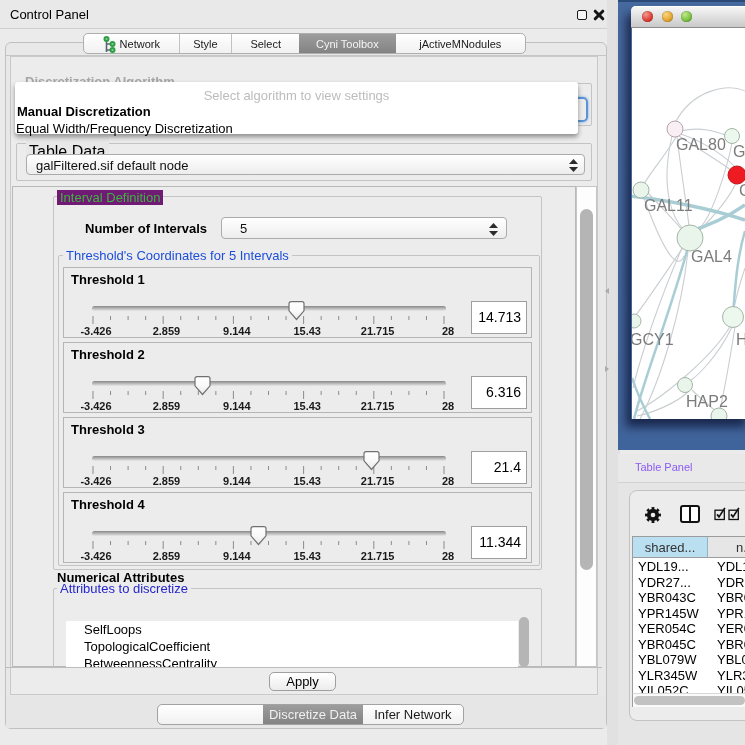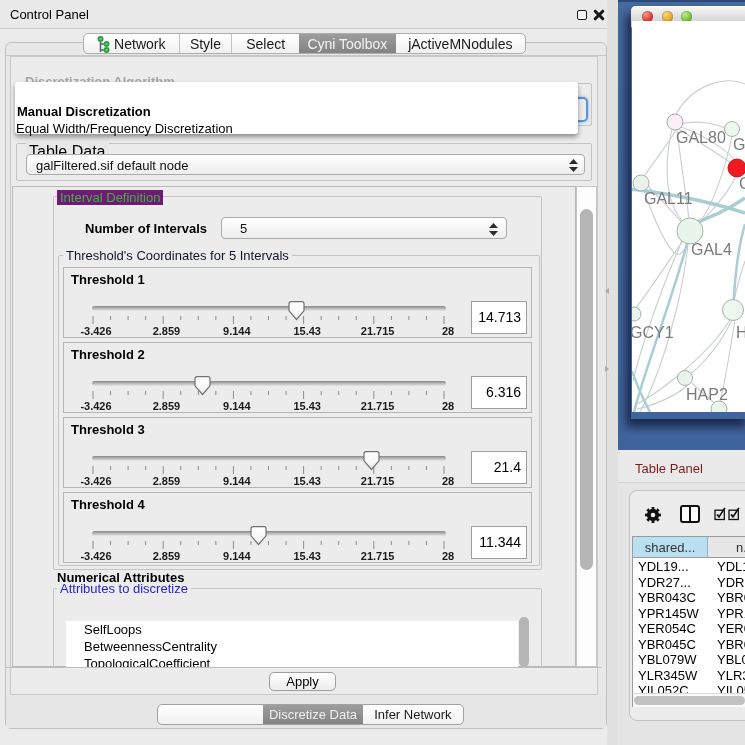--- a/index.html
+++ b/index.html
@@ -8,21 +8,21 @@
 
 
 #titlebar { left:0; top:0; width:618px; height:29px; background:#e9e9e9; border-bottom:1px solid #cfcfcf; }
 #float-icon { left:577px; top:10px; width:10px; height:10px; border:1.6px solid #1b1b1b; border-radius:2px; background:#f6f6f6; }
 
 
 #outerpanel { left:5px; top:42px; width:602px; height:687px; background:#e8e8e8; border:1px solid #c0c0c0; border-radius:6px; }
 
 
 #toptabs { left:83px; top:33px; width:443px; height:21px; background:linear-gradient(#ffffff,#f1f1f1); border:1px solid #aeaeae; border-radius:5px; overflow:hidden; display:flex; }
-#toptabs .seg { height:100%; display:flex; align-items:center; justify-content:center; font-size:14px; color:#1a1a1a; }
+#toptabs .seg { height:100%; display:flex; align-items:center; justify-content:center; font-size:11px; color:#1a1a1a; }
 #toptabs .sep { width:1px; height:100%; background:#c2c2c2; }
 #toptabs .dark { background:linear-gradient(#9d9d9d,#838383); color:#f4f4f4; }
 
 
 .group { border:1px solid #c3c3c3; border-radius:2px; }
 .glabel { position:absolute; background:#e8e8e8; padding:0 3px; white-space:nowrap; }
 
 
 .combo { position:absolute; background:linear-gradient(#ffffff,#ededed); border:1px solid #ababab; border-radius:4px; }
 .combo .txt { position:absolute; left:9px; top:3px; font-size:13px; color:#111; }
@@ -53,21 +53,21 @@
 #popup .prompt { position:absolute; top:6px; left:0; width:100%; text-align:center; color:#bcbcbc; font-size:13px; }
 #popup .sel { position:absolute; top:22px; left:2px; font-weight:bold; font-size:13px; }
 #popup .opt { position:absolute; top:39px; left:1px; font-size:13px; }
 
 
 #graybar { left:607px; top:0; width:13px; height:745px; background:#e1e1e1; }
 #bluebg { left:618px; top:0; width:127px; height:450px; background:linear-gradient(#46699f,#3f639b); border-top:2px solid #2c4a78; }
 #macwin { left:631px; top:6px; width:120px; height:413px; border-radius:5px 0 0 0; box-shadow:-5px 8px 10px rgba(0,0,25,0.6); }
 #mactitle { left:0; top:0; width:120px; height:22px; background:linear-gradient(#f8f8f8,#c9c9c9); border-radius:5px 0 0 0; border-bottom:1px solid #8c8c8c; box-shadow:inset 0 1px 0 #ffffff; }
 .light { position:absolute; top:5px; width:11px; height:11px; border-radius:50%; box-shadow:inset 0 0 1px rgba(0,0,0,0.5); }
-#canvas { left:1px; top:15px; width:114px; height:391px; background:#fff; overflow:hidden; }
+#canvas { left:1px; top:22px; width:114px; height:391px; background:#fff; overflow:hidden; }
 
 #tpbar { left:618px; top:454px; width:127px; height:29px; background:#e9e9e9; border-bottom:1px solid #d2d2d2; }
 #tablezone { left:618px; top:483px; width:127px; height:262px; background:#e5e5e5; }
 #innerpanel { left:629px; top:490px; width:130px; height:231px; background:#ececec; border:1px solid #c2c2c2; border-radius:8px 0 0 8px; }
 #theader1 { left:632px; top:536px; width:76px; height:22px; background:#badff0; border:1px solid #9c9c9c; border-right:1px solid #8fb6c4; font-size:13px; color:#333; text-align:center; line-height:21px; }
 #theader2 { left:708px; top:536px; width:37px; height:22px; background:#e6e6e6; border-top:1px solid #9c9c9c; border-bottom:1px solid #9c9c9c; font-size:13px; color:#333; padding-left:28px; line-height:21px; }
 #tbody { left:632px; top:558px; width:113px; height:135px; background:#fff; border-left:1px solid #9c9c9c; font-size:13px; overflow:hidden; }
 .trow { position:absolute; left:0; width:200px; height:16px; line-height:16px; }
 .trow .c1 { position:absolute; left:5px; }
 .trow .c2 { position:absolute; left:84px; }
@@ -135,21 +135,21 @@
 <div class="abs" style="left:85px; top:221px; font-weight:bold; font-size:13px;">Number of Intervals</div>
 <div class="abs combo" style="left:221px; top:217px; width:286px; height:22px;">
   <div class="txt" style="left:18px;">5</div>
   <svg style="position:absolute; right:7px; top:4.5px;" width="11" height="13" viewBox="0 0 11 13">
       <polygon points="5.5,0 10,5 1,5" fill="#2b2b2b"></polygon>
       <polygon points="1,8 10,8 5.5,13" fill="#2b2b2b"></polygon>
     </svg>
 </div>
 
 <div class="abs group" style="left:58px; top:255px; width:482px; height:311px;"></div>
-<div class="abs glabel" style="left:63px; top:248px; color:#0f172a; background:#ececec;">Threshold's Coordinates for 5 Intervals</div>
+<div class="abs glabel" style="left:63px; top:248px; color:#1d4ed8; background:#ececec;">Threshold's Coordinates for 5 Intervals</div>
 
 <div id="blocks">
     <div class="abs tblock" style="top:267px;">
       <div class="tlabel">Threshold 1</div>
       <div class="track"></div>
       <svg class="ticks" width="356" height="9" viewBox="0 0 356 9">
         <line x1="1" y1="0" x2="1" y2="8" stroke="#8a8a8a" stroke-width="1"></line>
         <line x1="18.65" y1="0" x2="18.65" y2="4" stroke="#8a8a8a" stroke-width="1"></line>
         <line x1="36.3" y1="0" x2="36.3" y2="4" stroke="#8a8a8a" stroke-width="1"></line>
         <line x1="53.949999999999996" y1="0" x2="53.949999999999996" y2="4" stroke="#8a8a8a" stroke-width="1"></line>
@@ -329,36 +329,37 @@
         <path d="M3,0.7 h11 a2,2 0 0 1 2,2 v7.2 l-7.5,8.6 l-7.5,-8.6 v-7.2 a2,2 0 0 1 2,-2 z" fill="url(#tg3)" stroke="#707070" stroke-width="1.2"></path>
       </svg>
     </div>
   </div>
 
 <div class="abs group" style="left:53px; top:588px; width:489px; height:85px;"></div>
 <div class="abs glabel" style="left:57px; top:581px; color:#2525cd; background:#ececec;">Attributes to discretize</div>
 <div class="abs" style="left:57px; top:570px; font-weight:bold; font-size:13px;">Numerical Attributes</div>
 <div class="abs" id="numlist">
   <div>SelfLoops</div>
+  <div>TopologicalCoefficient</div>
   <div>BetweennessCentrality</div>
-  <div>TopologicalCoefficient</div>
 </div>
 <div class="abs" style="left:519px; top:617px; width:10px; height:50px; background:#b5b5b5; border-radius:5px;"></div>
 <div class="abs" style="left:5px; top:667px; width:597px; height:1px; background:#bdbdbd;"></div>
 <div class="abs" style="left:11px; top:668px; width:586px; height:26px; background:#ececec;"></div>
 <div class="abs" style="left:6px; top:696px; width:600px; height:32px; background:#e6e6e6;"></div>
 
 <div class="abs" id="applybtn">Apply</div>
 <div class="abs" id="bottabs">
   <div class="seg" style="width:106px;margin-top:16px;">Impute Data</div>
   <div class="seg dark" style="width:100px;">Discretize Data</div>
   <div class="seg" style="width:101px;">Infer Network</div>
 </div>
 
 <div class="abs" id="popup">
+  <div class="prompt">Select algorithm to view settings</div>
   <div class="sel">Manual Discretization</div>
   <div class="opt">Equal Width/Frequency Discretization</div>
 </div>
 
 <div class="abs" id="graybar"></div>
 <div class="abs" id="bluebg"></div>
 <div class="abs" style="left:605px; top:288px; width:0; height:0; border-top:3px solid transparent; border-bottom:3px solid transparent; border-right:4px solid #ababab;"></div>
 <div class="abs" style="left:605px; top:366px; width:0; height:0; border-top:3px solid transparent; border-bottom:3px solid transparent; border-left:4px solid #ababab;"></div>
 <div class="abs" id="macwin">
   <div class="abs" id="mactitle">
@@ -416,21 +417,21 @@
         <text x="59" y="234">GAL4</text>
         <text x="-2" y="317">GCY1</text>
         <text x="104" y="317">H</text>
         <text x="54" y="379">HAP2</text>
       </g>
     </svg>
   </div>
 </div>
 
 <div class="abs" id="tpbar"></div>
-<div class="abs" style="left:635px; top:461px; font-size:13px; color:#7f1d1d;">Table Panel</div>
+<div class="abs" style="left:635px; top:461px; font-size:11px; color:#8b5cf6;">Table Panel</div>
 <div class="abs" id="tablezone"></div>
 <div class="abs" id="innerpanel"></div>
 
 <div class="abs" style="left:645px; top:507px;">
   <svg width="16" height="16" viewBox="0 0 16 16">
       <path fill="#131313" d="M15.83,6.38 A8.0,8.0 0 0 1 15.83,9.62 L13.97,9.24 A6.1,6.1 0 0 1 13.10,11.35 L14.69,12.39 A8.0,8.0 0 0 1 12.39,14.69 L11.35,13.10 A6.1,6.1 0 0 1 9.24,13.97 L9.62,15.83 A8.0,8.0 0 0 1 6.38,15.83 L6.76,13.97 A6.1,6.1 0 0 1 4.65,13.10 L3.61,14.69 A8.0,8.0 0 0 1 1.31,12.39 L2.90,11.35 A6.1,6.1 0 0 1 2.03,9.24 L0.17,9.62 A8.0,8.0 0 0 1 0.17,6.38 L2.03,6.76 A6.1,6.1 0 0 1 2.90,4.65 L1.31,3.61 A8.0,8.0 0 0 1 3.61,1.31 L4.65,2.90 A6.1,6.1 0 0 1 6.76,2.03 L6.38,0.17 A8.0,8.0 0 0 1 9.62,0.17 L9.24,2.03 A6.1,6.1 0 0 1 11.35,2.90 L12.39,1.31 A8.0,8.0 0 0 1 14.69,3.61 L13.10,4.65 A6.1,6.1 0 0 1 13.97,6.76 Z"></path>
       <circle cx="8" cy="8" r="2.3" fill="#ececec"></circle>
     </svg>
 </div>
 <div class="abs" style="left:680px; top:505px; width:20px; height:18px; border:2.5px solid #111; border-radius:3px; background:#fff;"></div>

